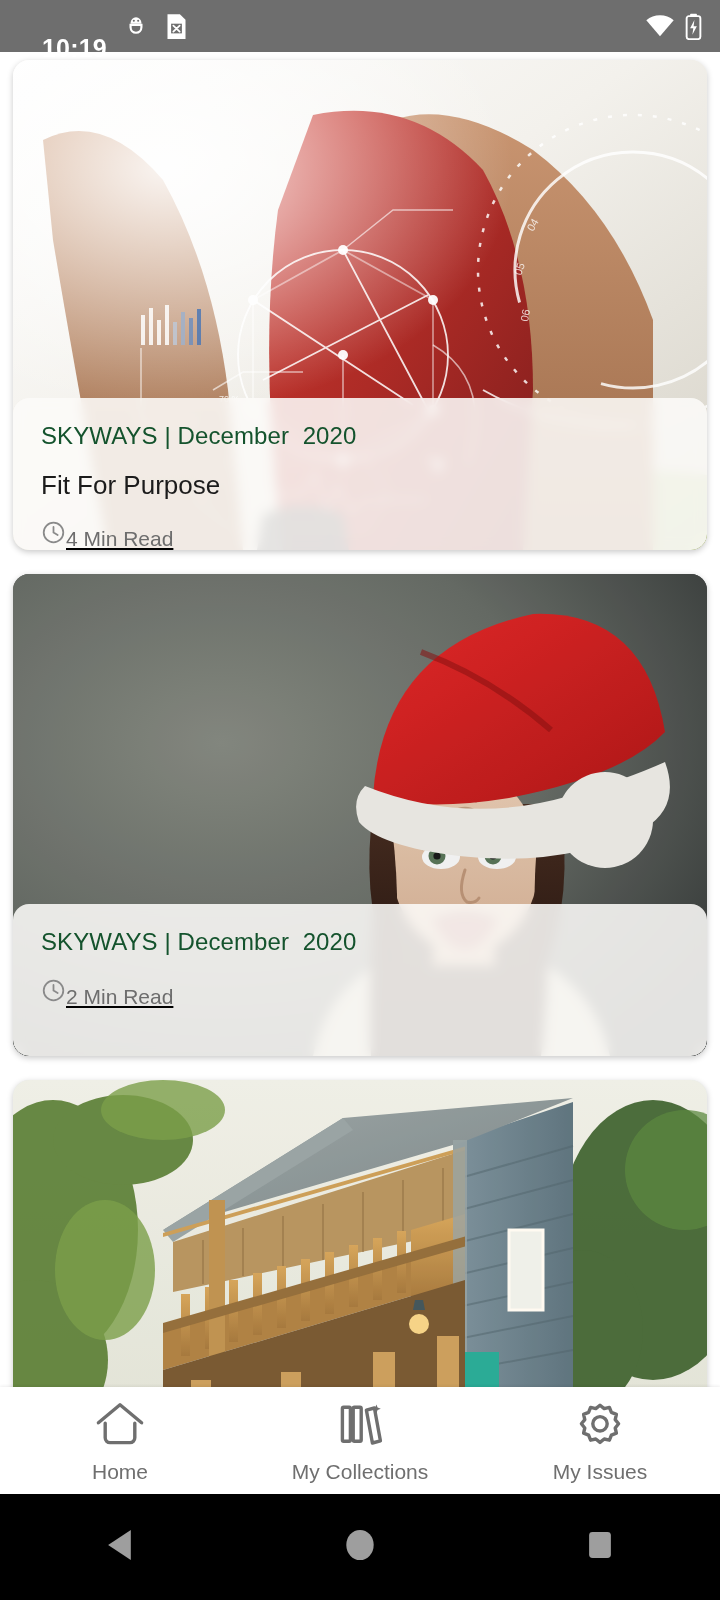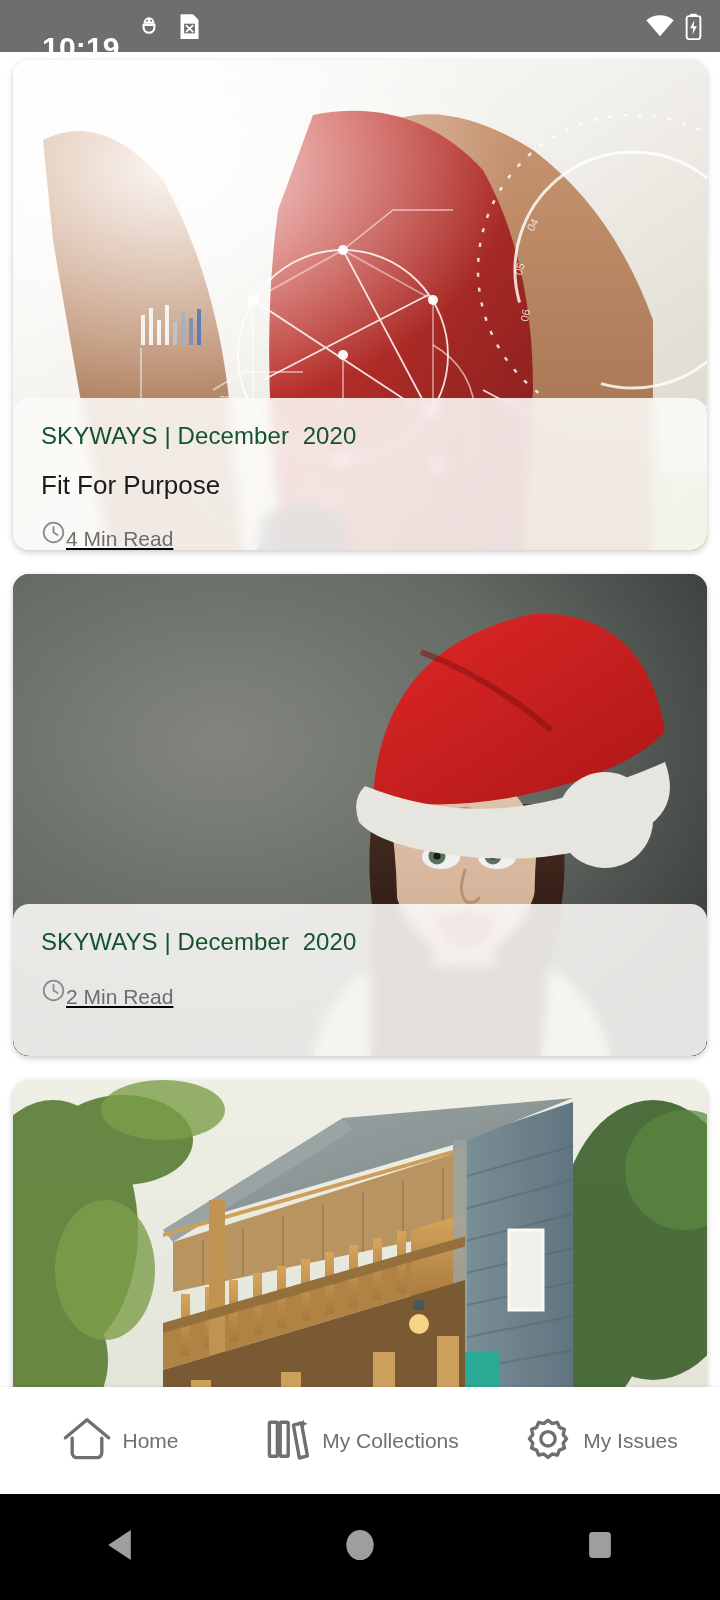--- a/index.html
+++ b/index.html
@@ -35,21 +35,21 @@
     z-index: 40;
   }
   #status-left {
     display: flex;
     align-items: center;
     gap: 16px;
     flex: 1;
   }
   #clock-text {
     color: #ffffff;
-    font-size: 30px;
+    font-size: 25px;
     font-weight: bold;
     letter-spacing: 0.2px;
     line-height: 1;
     margin-top: 44px;
   }
   #status-right {
     display: flex;
     align-items: center;
     gap: 10px;
   }
@@ -143,20 +143,21 @@
     background: #ffffff;
     display: flex;
     align-items: center;
     z-index: 30;
     box-shadow: 0 -1px 3px rgba(0,0,0,0.07);
   }
   .tab-item {
     flex: 1;
     height: 100%;
     display: flex;
+    flex-direction: column;
     align-items: center;
     justify-content: center;
     gap: 9px;
   }
   .tab-icon { display: block; }
   .tab-label {
     font-size: 21px;
     color: #6f6f6f;
     line-height: 1;
   }

